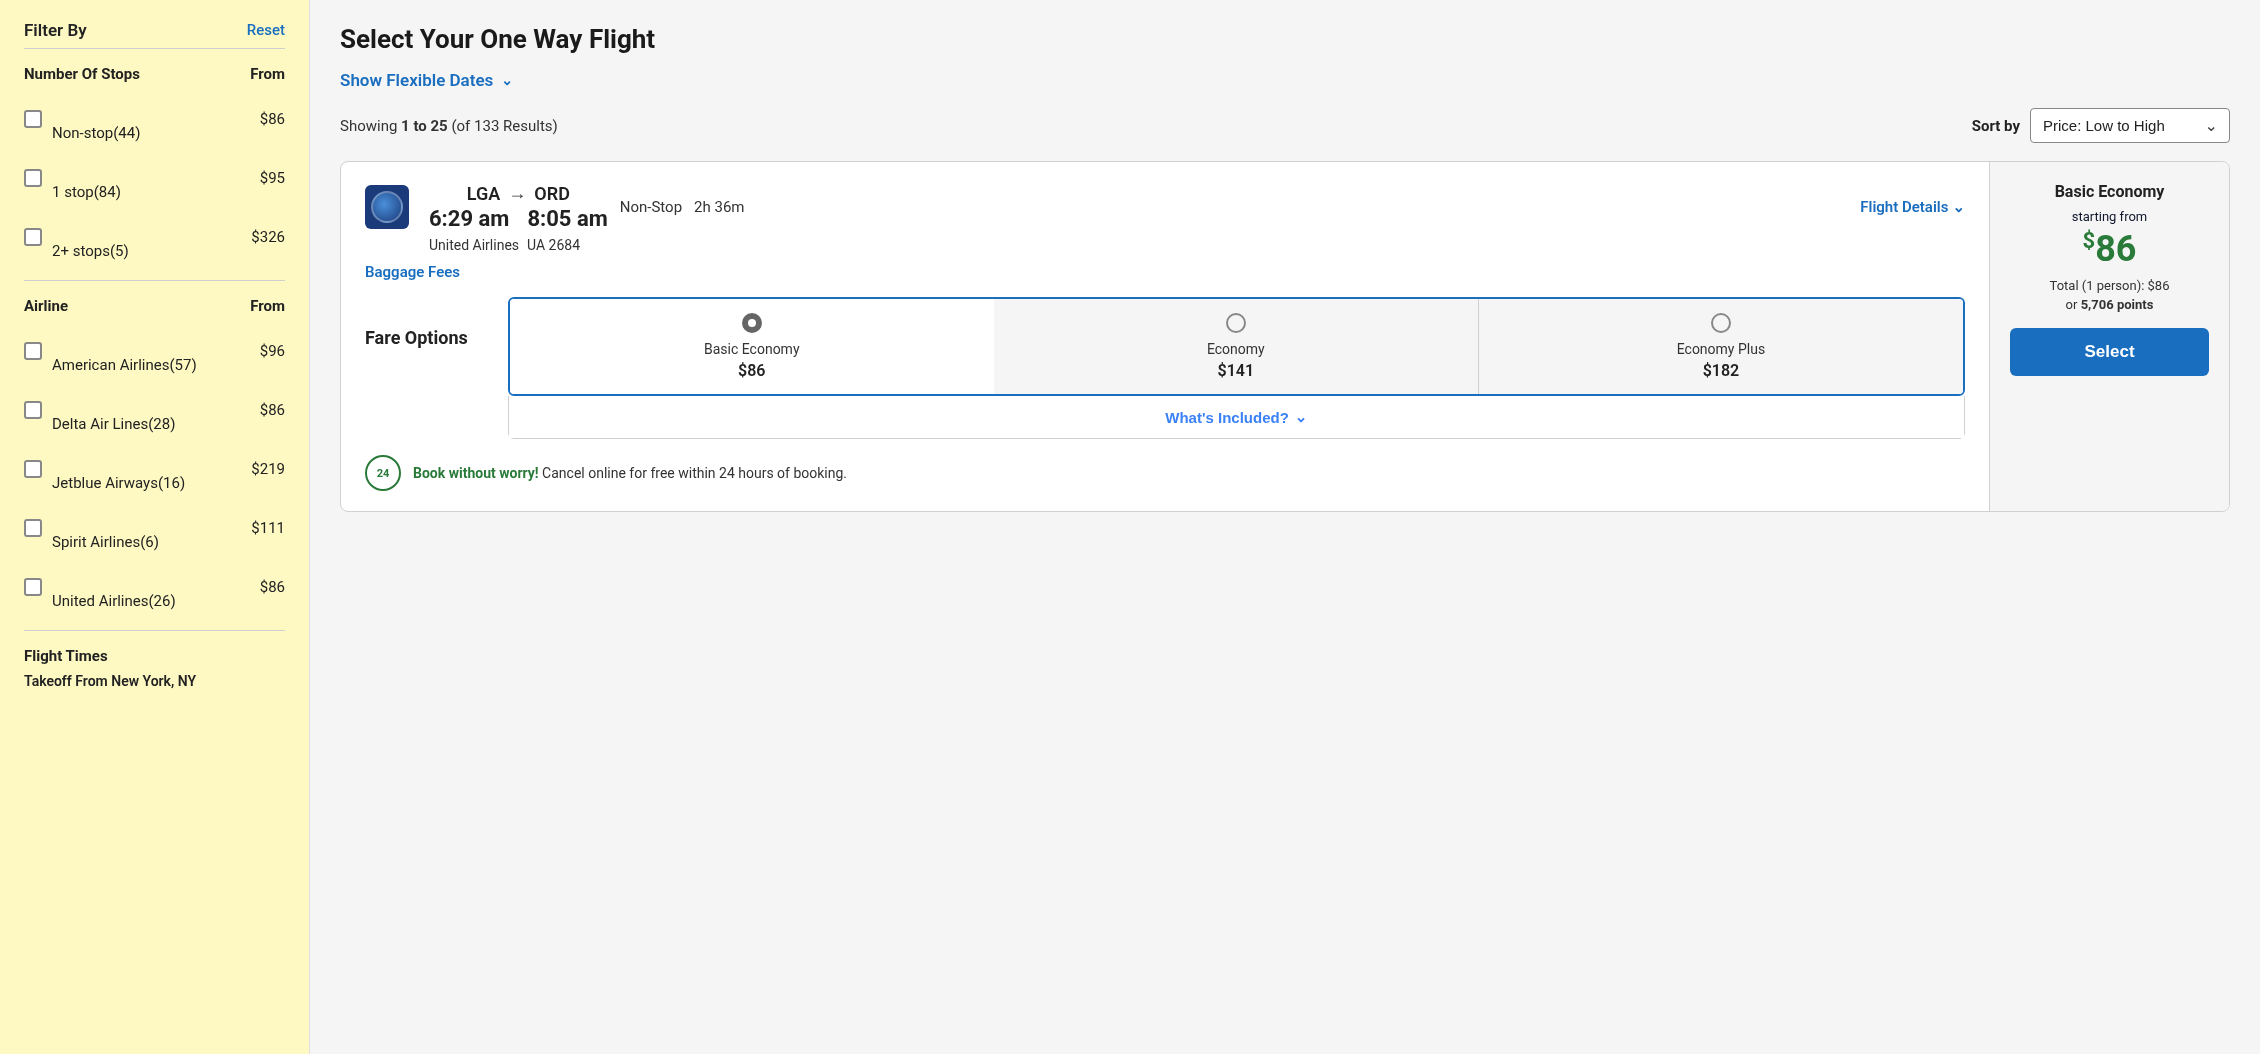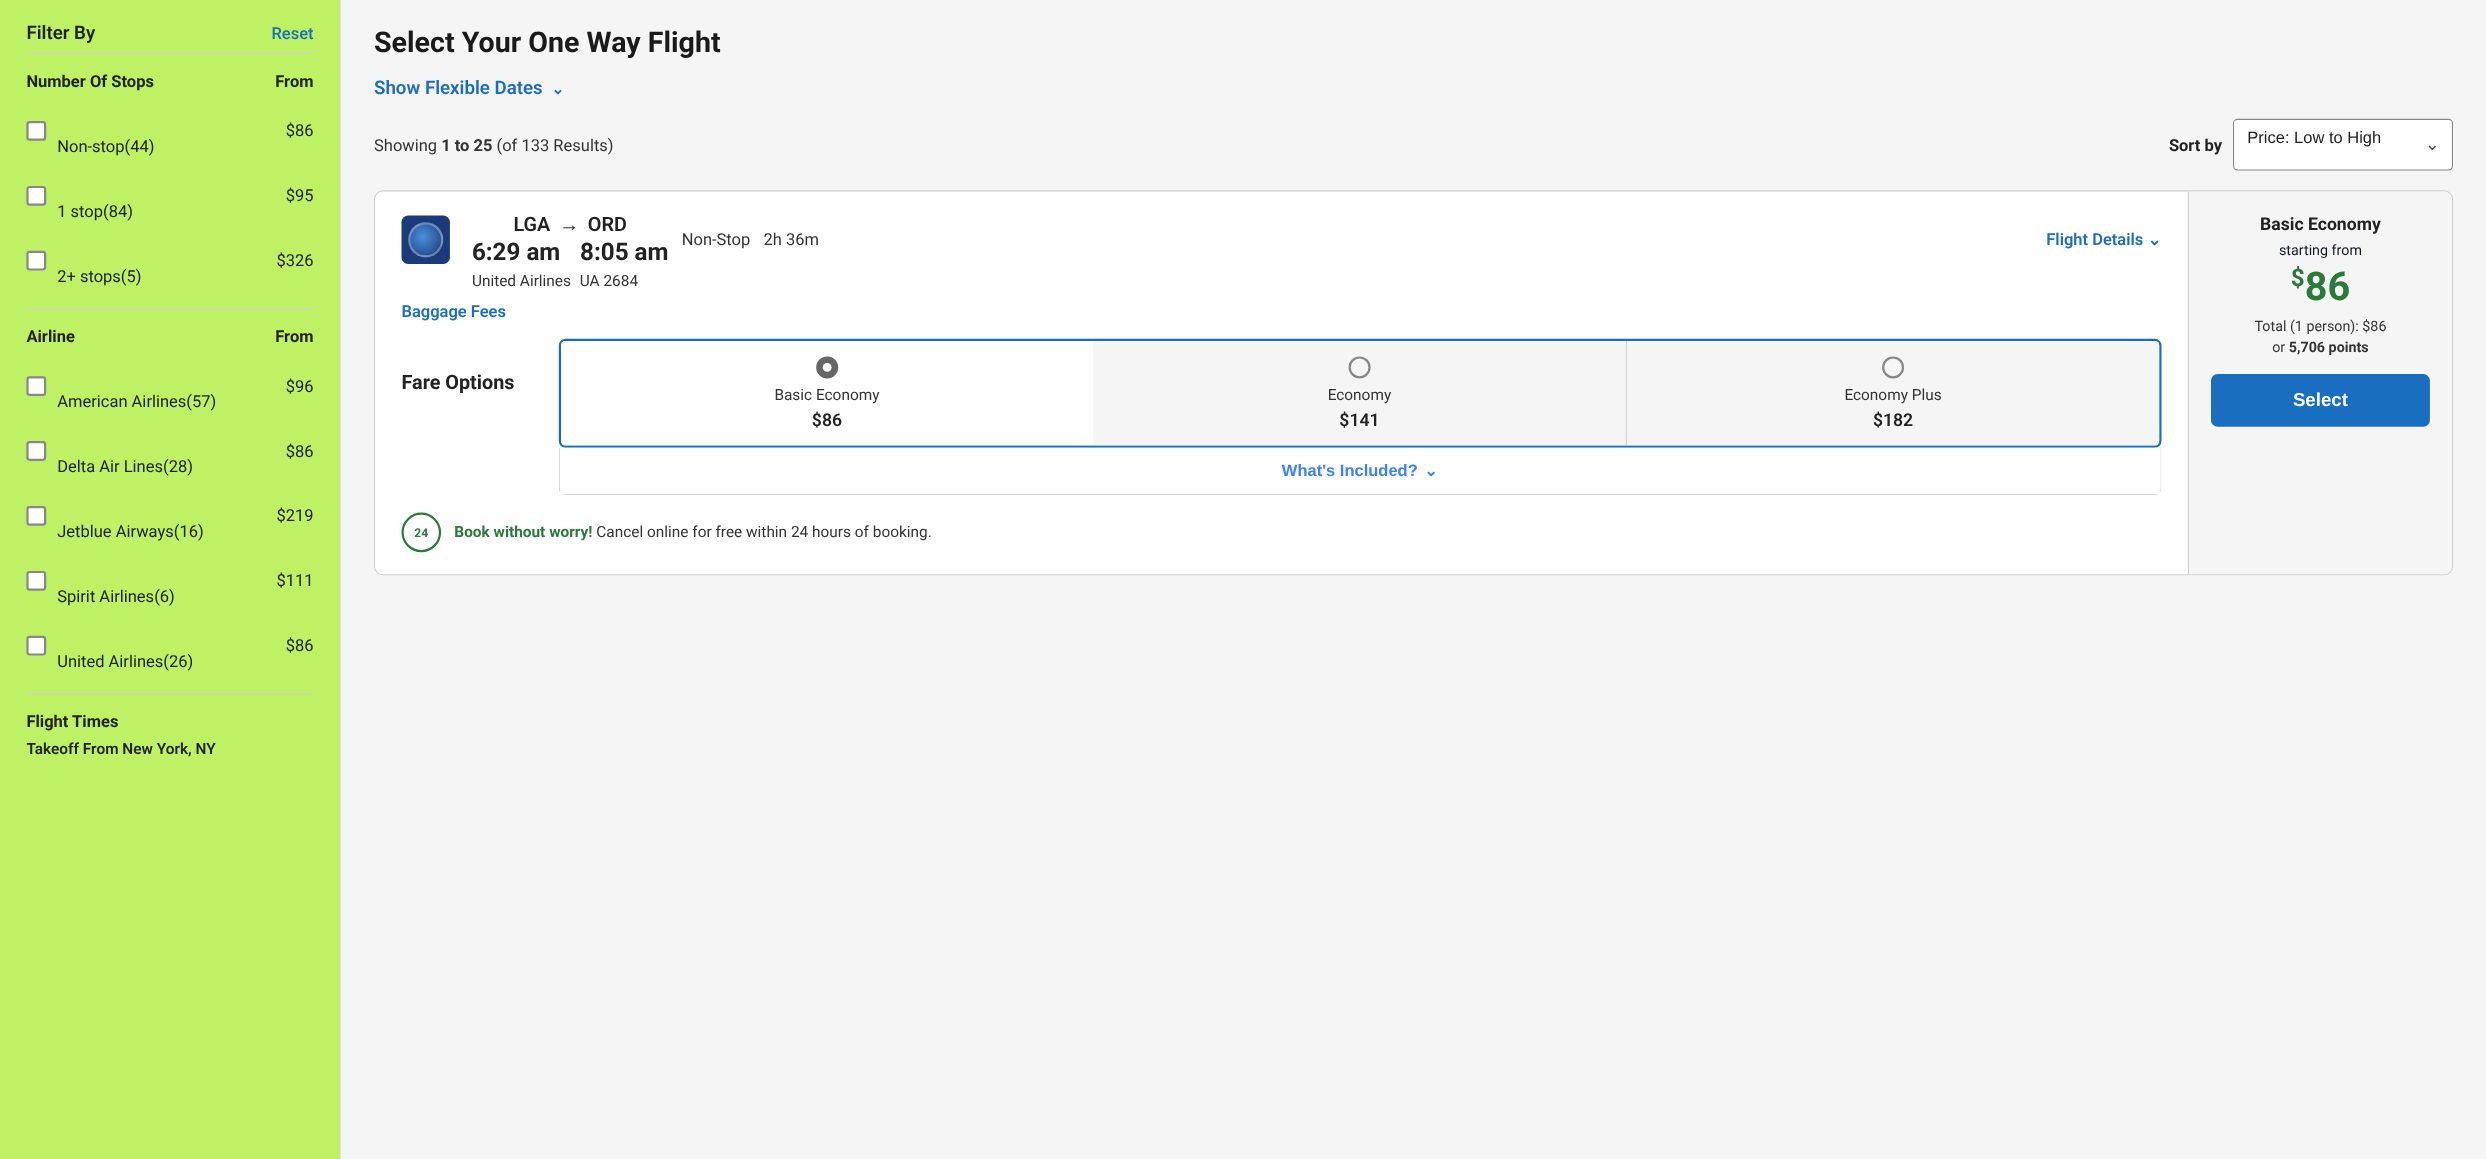--- a/index.html
+++ b/index.html
@@ -1,21 +1,21 @@
 <!DOCTYPE html>
 <html><head>
   <meta charset="utf-8">
   <style>
     * { box-sizing: border-box; margin: 0; padding: 0; }
     body { font-family: -apple-system, BlinkMacSystemFont, 'Segoe UI', Roboto, sans-serif; background: #f5f5f5; color: #222; font-size: 15px; }
 
     .page-layout { display: flex; min-height: 100vh; }
 
     
-    .sidebar { width: 310px; min-width: 310px; background: #bef264; padding: 20px 24px; border-right: 1px solid #e0e0e0; }
+    .sidebar { width: 310px; min-width: 310px; background: #fef9c3; padding: 20px 24px; border-right: 1px solid #e0e0e0; }
     .filter-header { display: flex; justify-content: space-between; align-items: center; margin-bottom: 6px; }
     .filter-by-label { font-size: 17px; font-weight: 600; color: #222; }
     .reset-link { color: #1a6ebf; font-size: 15px; font-weight: 500; cursor: pointer; text-decoration: none; }
     .sidebar-divider { border: none; border-top: 1px solid #d0d0d0; margin: 8px 0 16px 0; }
     .filter-section { margin-bottom: 20px; }
     .filter-section-header { display: flex; justify-content: space-between; align-items: center; margin-bottom: 12px; }
     .filter-section-title { font-weight: 700; font-size: 15px; color: #222; }
     .filter-section-from { font-weight: 700; font-size: 15px; color: #222; }
     .checkbox-row { display: flex; align-items: center; justify-content: space-between; margin-bottom: 12px; }
     .checkbox-row-left { display: flex; align-items: center; gap: 10px; }
@@ -31,21 +31,21 @@
     .main-content { flex: 1; padding: 24px 30px; }
     .page-title { font-size: 26px; font-weight: 700; color: #1a1a1a; margin-bottom: 16px; }
     .flexible-dates-btn { display: flex; align-items: center; gap: 8px; color: #1a6ebf; font-size: 17px; font-weight: 600; cursor: pointer; margin-bottom: 18px; }
     .chevron-icon { font-size: 14px; }
 
     .results-bar { display: flex; align-items: center; justify-content: space-between; margin-bottom: 18px; }
     .results-text { font-size: 15px; color: #333; }
     .results-text strong { font-weight: 700; }
     .sort-by-area { display: flex; align-items: center; gap: 10px; }
     .sort-by-label { font-weight: 700; font-size: 15px; }
-    .sort-select { border: 1.5px solid #888; border-radius: 4px; padding: 8px 32px 20px 12px; font-size: 15px; color: #222; background: #fff; appearance: none; -webkit-appearance: none; cursor: pointer; min-width: 200px; }
+    .sort-select { border: 1.5px solid #888; border-radius: 4px; padding: 8px 32px 8px 12px; font-size: 15px; color: #222; background: #fff; appearance: none; -webkit-appearance: none; cursor: pointer; min-width: 200px; }
     .sort-select-wrapper { position: relative; }
     .sort-select-wrapper::after { content: '⌄'; position: absolute; right: 12px; top: 50%; transform: translateY(-55%); pointer-events: none; font-size: 16px; color: #444; }
 
     
     .flight-card { background: #fff; border: 1px solid #d0d0d0; border-radius: 8px; overflow: hidden; }
     .flight-card-inner { display: flex; }
     .flight-card-main { flex: 1; padding: 20px 24px 0 24px; }
     .flight-card-sidebar { width: 240px; min-width: 240px; background: #f5f5f5; border-left: 1px solid #d0d0d0; padding: 20px 20px; display: flex; flex-direction: column; align-items: center; }
 
     .flight-info-row { display: flex; align-items: center; gap: 20px; margin-bottom: 6px; }

